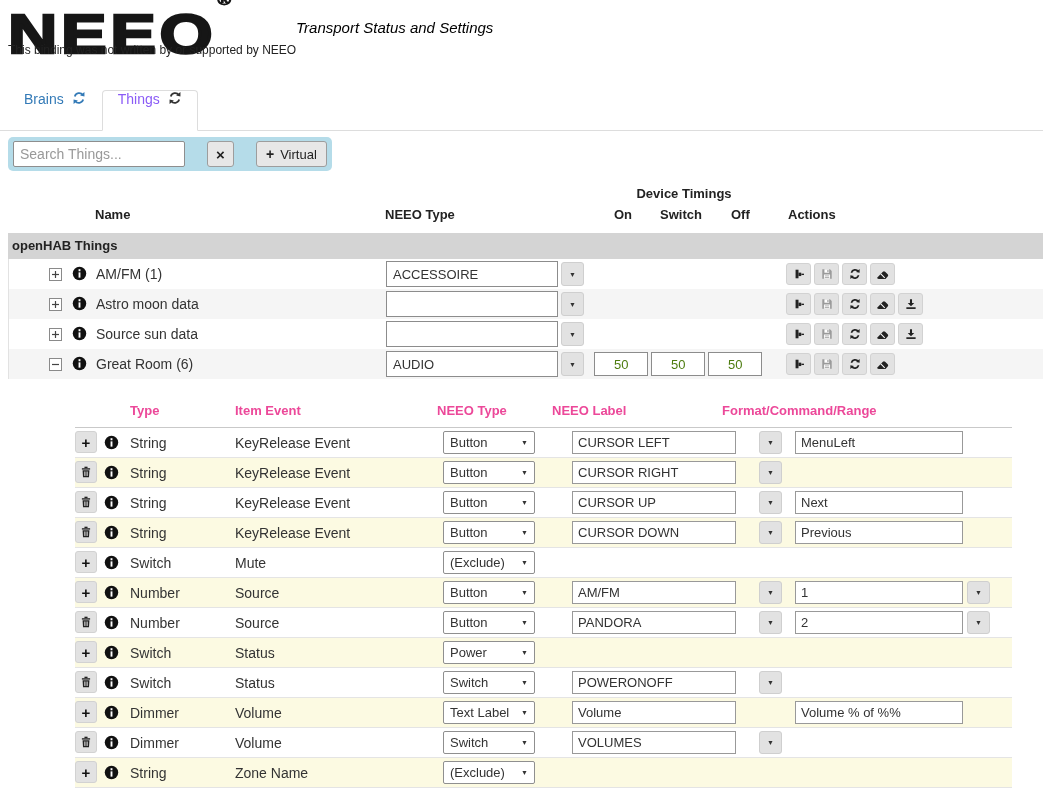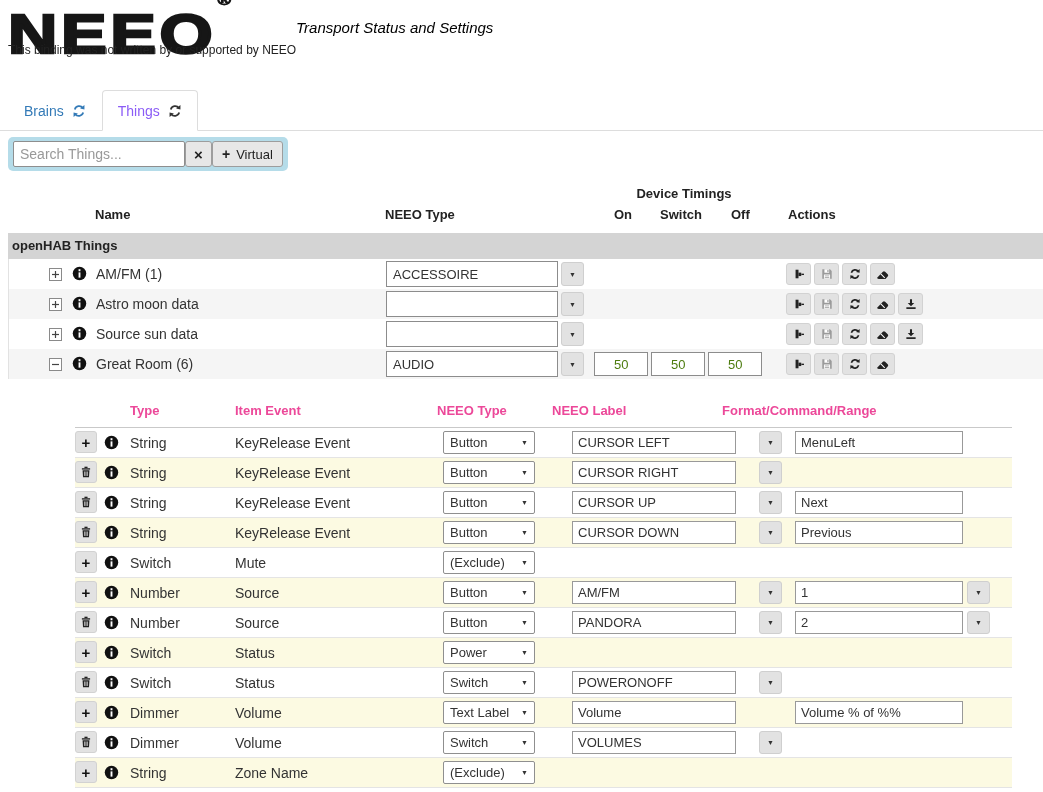--- a/index.html
+++ b/index.html
@@ -10,30 +10,30 @@
   .logo{position:absolute;left:8px;top:0px;font-weight:bold;font-size:56px;line-height:56px;
         color:#161616;-webkit-text-stroke:2.5px #161616;letter-spacing:3px;
         transform:scaleX(1.22);transform-origin:left top;white-space:nowrap;}
   .logo sup{font-size:15px;-webkit-text-stroke:1px #161616;position:relative;top:-28px;left:1px;}
   .page-title{position:absolute;left:296px;top:19px;font-style:italic;font-size:15px;color:#000000;}
   .disclaimer{position:absolute;left:8px;top:43px;font-size:12px;color:#222;}
 
   
   .tabs{position:absolute;left:0;top:90px;width:100%;height:41px;box-sizing:border-box;
         border-bottom:1px solid #ddd;padding-left:8px;display:flex;align-items:stretch;}
-  .tab{display:flex;align-items:center;gap:8px;padding:0 15px;font-size:14px;cursor:pointer;
+  .tab{display:flex;gap:8px;padding:0 15px;font-size:14px;cursor:pointer;
        margin-bottom:-1px;border:1px solid transparent;}
   .tab-brains{color:#337ab7;}
   .tab-active{background:#fff;border:1px solid #ddd;border-bottom:1px solid #fff;
               border-radius:4px 4px 0 0;color:#8b5cf6;}
   .refresh-svg{width:14px;height:14px;display:inline-block;}
 
   
   .toolbar{position:absolute;left:8px;top:137px;height:34px;box-sizing:border-box;
-           background:#b5dce9;border-radius:5px;padding:4px 5px;display:flex;gap:0;align-items:center;}
+           background:#b5dce9;border-radius:5px;padding:4px 5px;display:flex;gap:22px;align-items:center;}
   .search-input{width:172px;height:26px;box-sizing:border-box;border:1px solid #8e8e8e;border-radius:2px;
                 padding:0 6px;font-size:14px;font-family:inherit;color:#333;}
   .search-input::placeholder{color:#999;}
   .btn{background:#e7e7e7;border:1px solid #9d9d9d;border-radius:3px;height:26px;box-sizing:border-box;
        display:inline-flex;align-items:center;justify-content:center;font-size:13px;color:#222;
        font-family:inherit;cursor:pointer;padding:0 9px;}
   .clear-btn{width:27px;padding:0;font-weight:bold;font-size:15px;line-height:1;}
   .virtual-plus{font-weight:bold;font-size:14px;margin-right:6px;}
 
   

